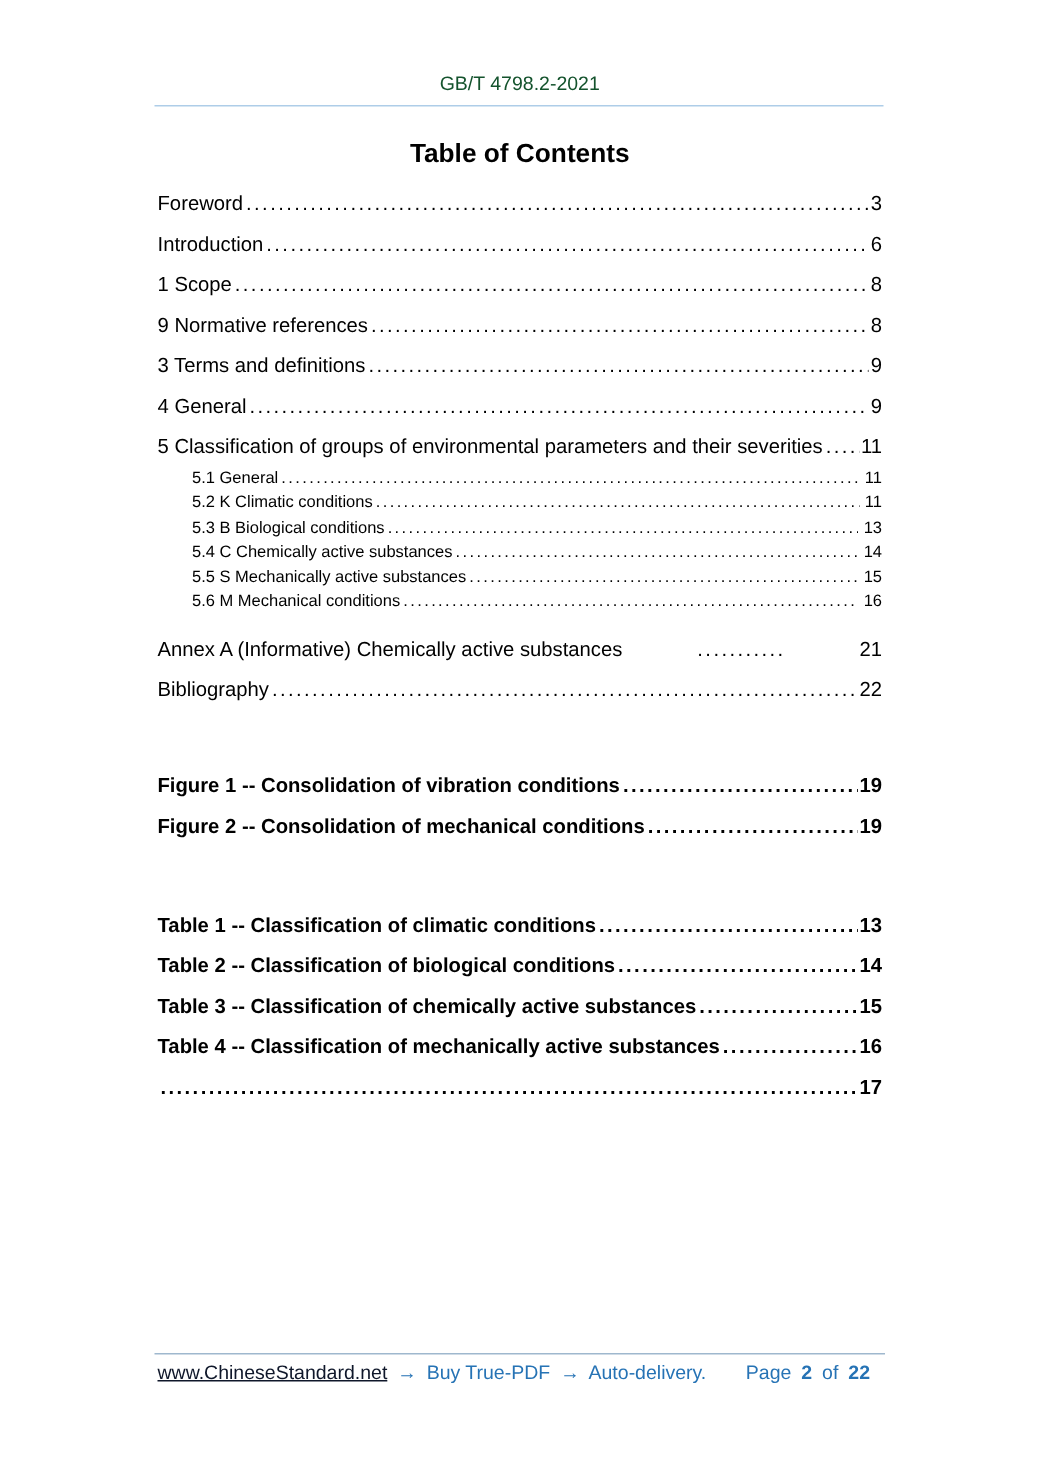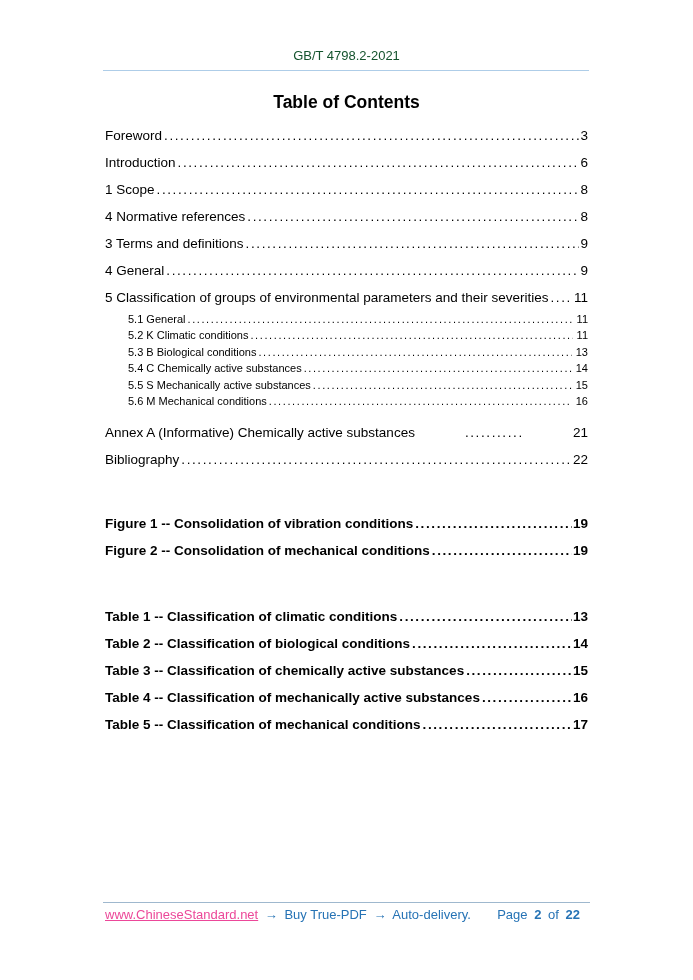--- a/index.html
+++ b/index.html
@@ -72,21 +72,21 @@
     color: #2673B5;
   }
   .footer-rule { border-top: 1px solid #9FB8CE; height: 0; }
   .footer-row {
     display: flex;
     justify-content: space-between;
     padding: 3px 10px 0 2px;
     line-height: 17px;
   }
   .footer-left .arrow { margin: 0 3px; }
-  .footer-link { color: #ec4899; text-decoration: underline; cursor: pointer; }
+  .footer-link { color: #0f172a; text-decoration: underline; cursor: pointer; }
   .footer-right span { margin-left: 3px; }
   .footer-right .num { font-weight: bold; }
 </style>
 </head>
 <body>
 
 <div class="page">
 
   <div class="page-header">
     <div class="doc-number">GB/T 4798.2-2021</div>
@@ -105,21 +105,21 @@
     <span class="toc-label">Introduction</span>
     <span class="toc-dots"></span>
     <span class="toc-page">6</span>
   </div>
       <div class="toc-row main">
     <span class="toc-label">1 Scope</span>
     <span class="toc-dots"></span>
     <span class="toc-page">8</span>
   </div>
       <div class="toc-row main">
-    <span class="toc-label">4 Normative references</span>
+    <span class="toc-label">9 Normative references</span>
     <span class="toc-dots"></span>
     <span class="toc-page">8</span>
   </div>
       <div class="toc-row main">
     <span class="toc-label">3 Terms and definitions</span>
     <span class="toc-dots"></span>
     <span class="toc-page">9</span>
   </div>
       <div class="toc-row main">
     <span class="toc-label">4 General</span>
@@ -199,21 +199,20 @@
     <span class="toc-label">Table 3 -- Classification of chemically active substances</span>
     <span class="toc-dots"></span>
     <span class="toc-page">15</span>
   </div>
       <div class="toc-row main">
     <span class="toc-label">Table 4 -- Classification of mechanically active substances</span>
     <span class="toc-dots"></span>
     <span class="toc-page">16</span>
   </div>
       <div class="toc-row main">
-    <span class="toc-label">Table 5 -- Classification of mechanical conditions</span>
     <span class="toc-dots"></span>
     <span class="toc-page">17</span>
   </div>
     </div>
 
   <div class="page-footer">
     <div class="footer-rule"></div>
     <div class="footer-row">
       <div class="footer-left">
         <span class="footer-link">www.ChineseStandard.net</span>

